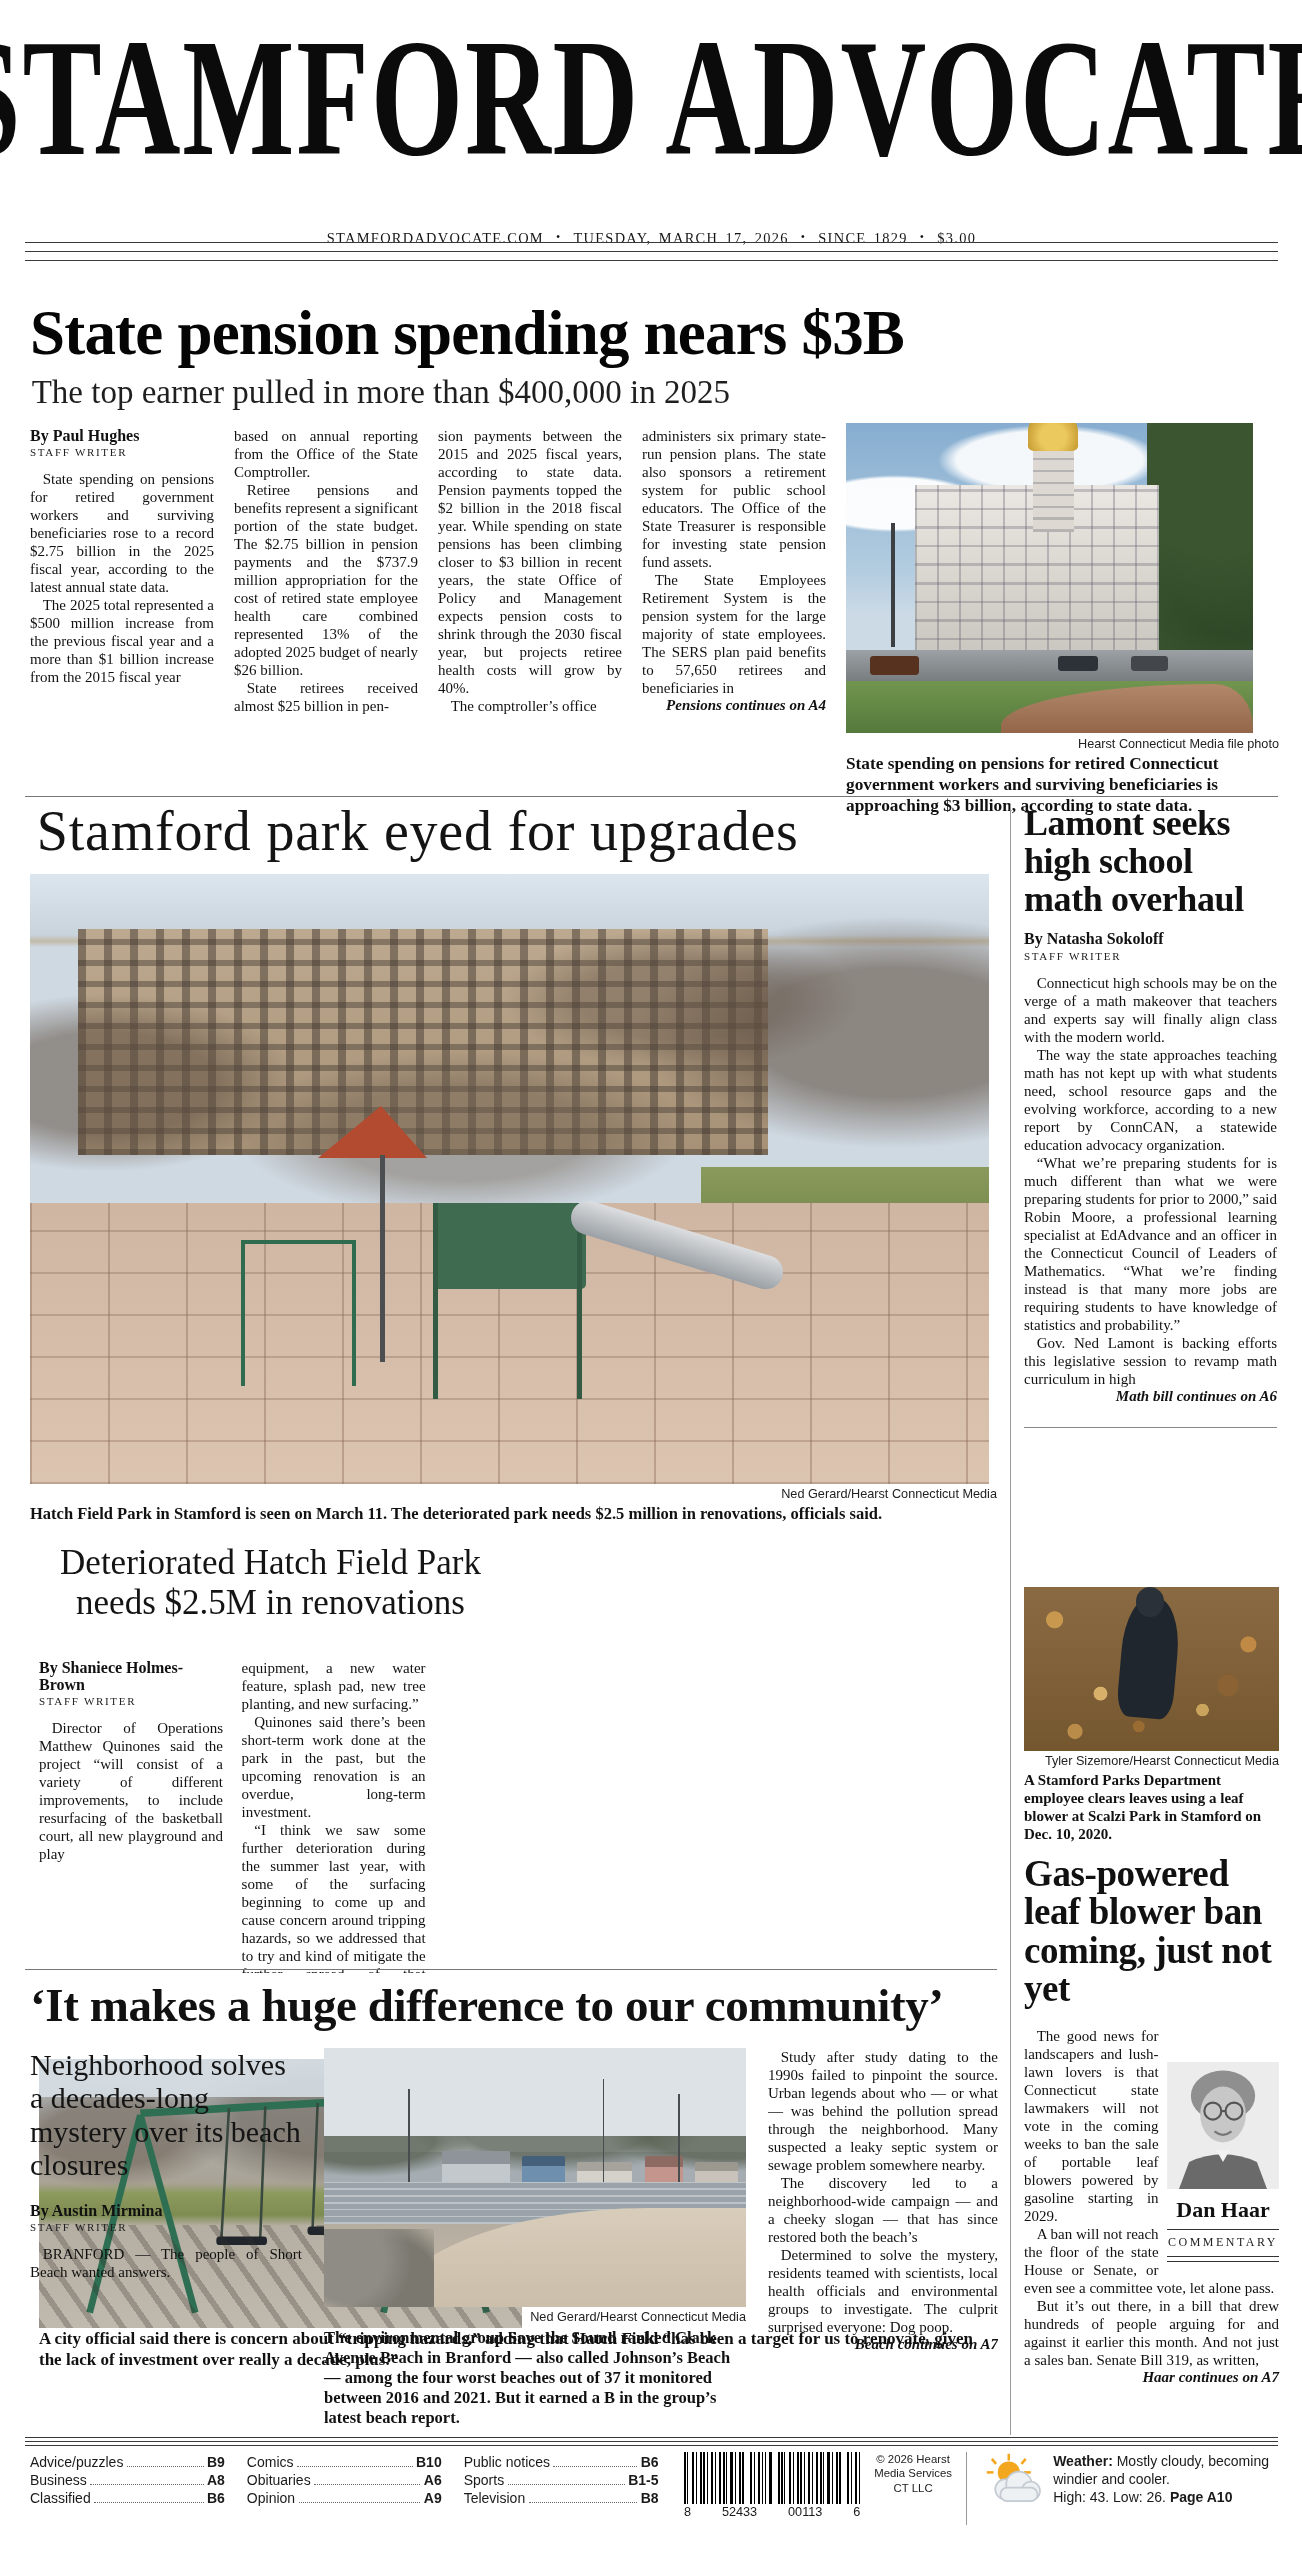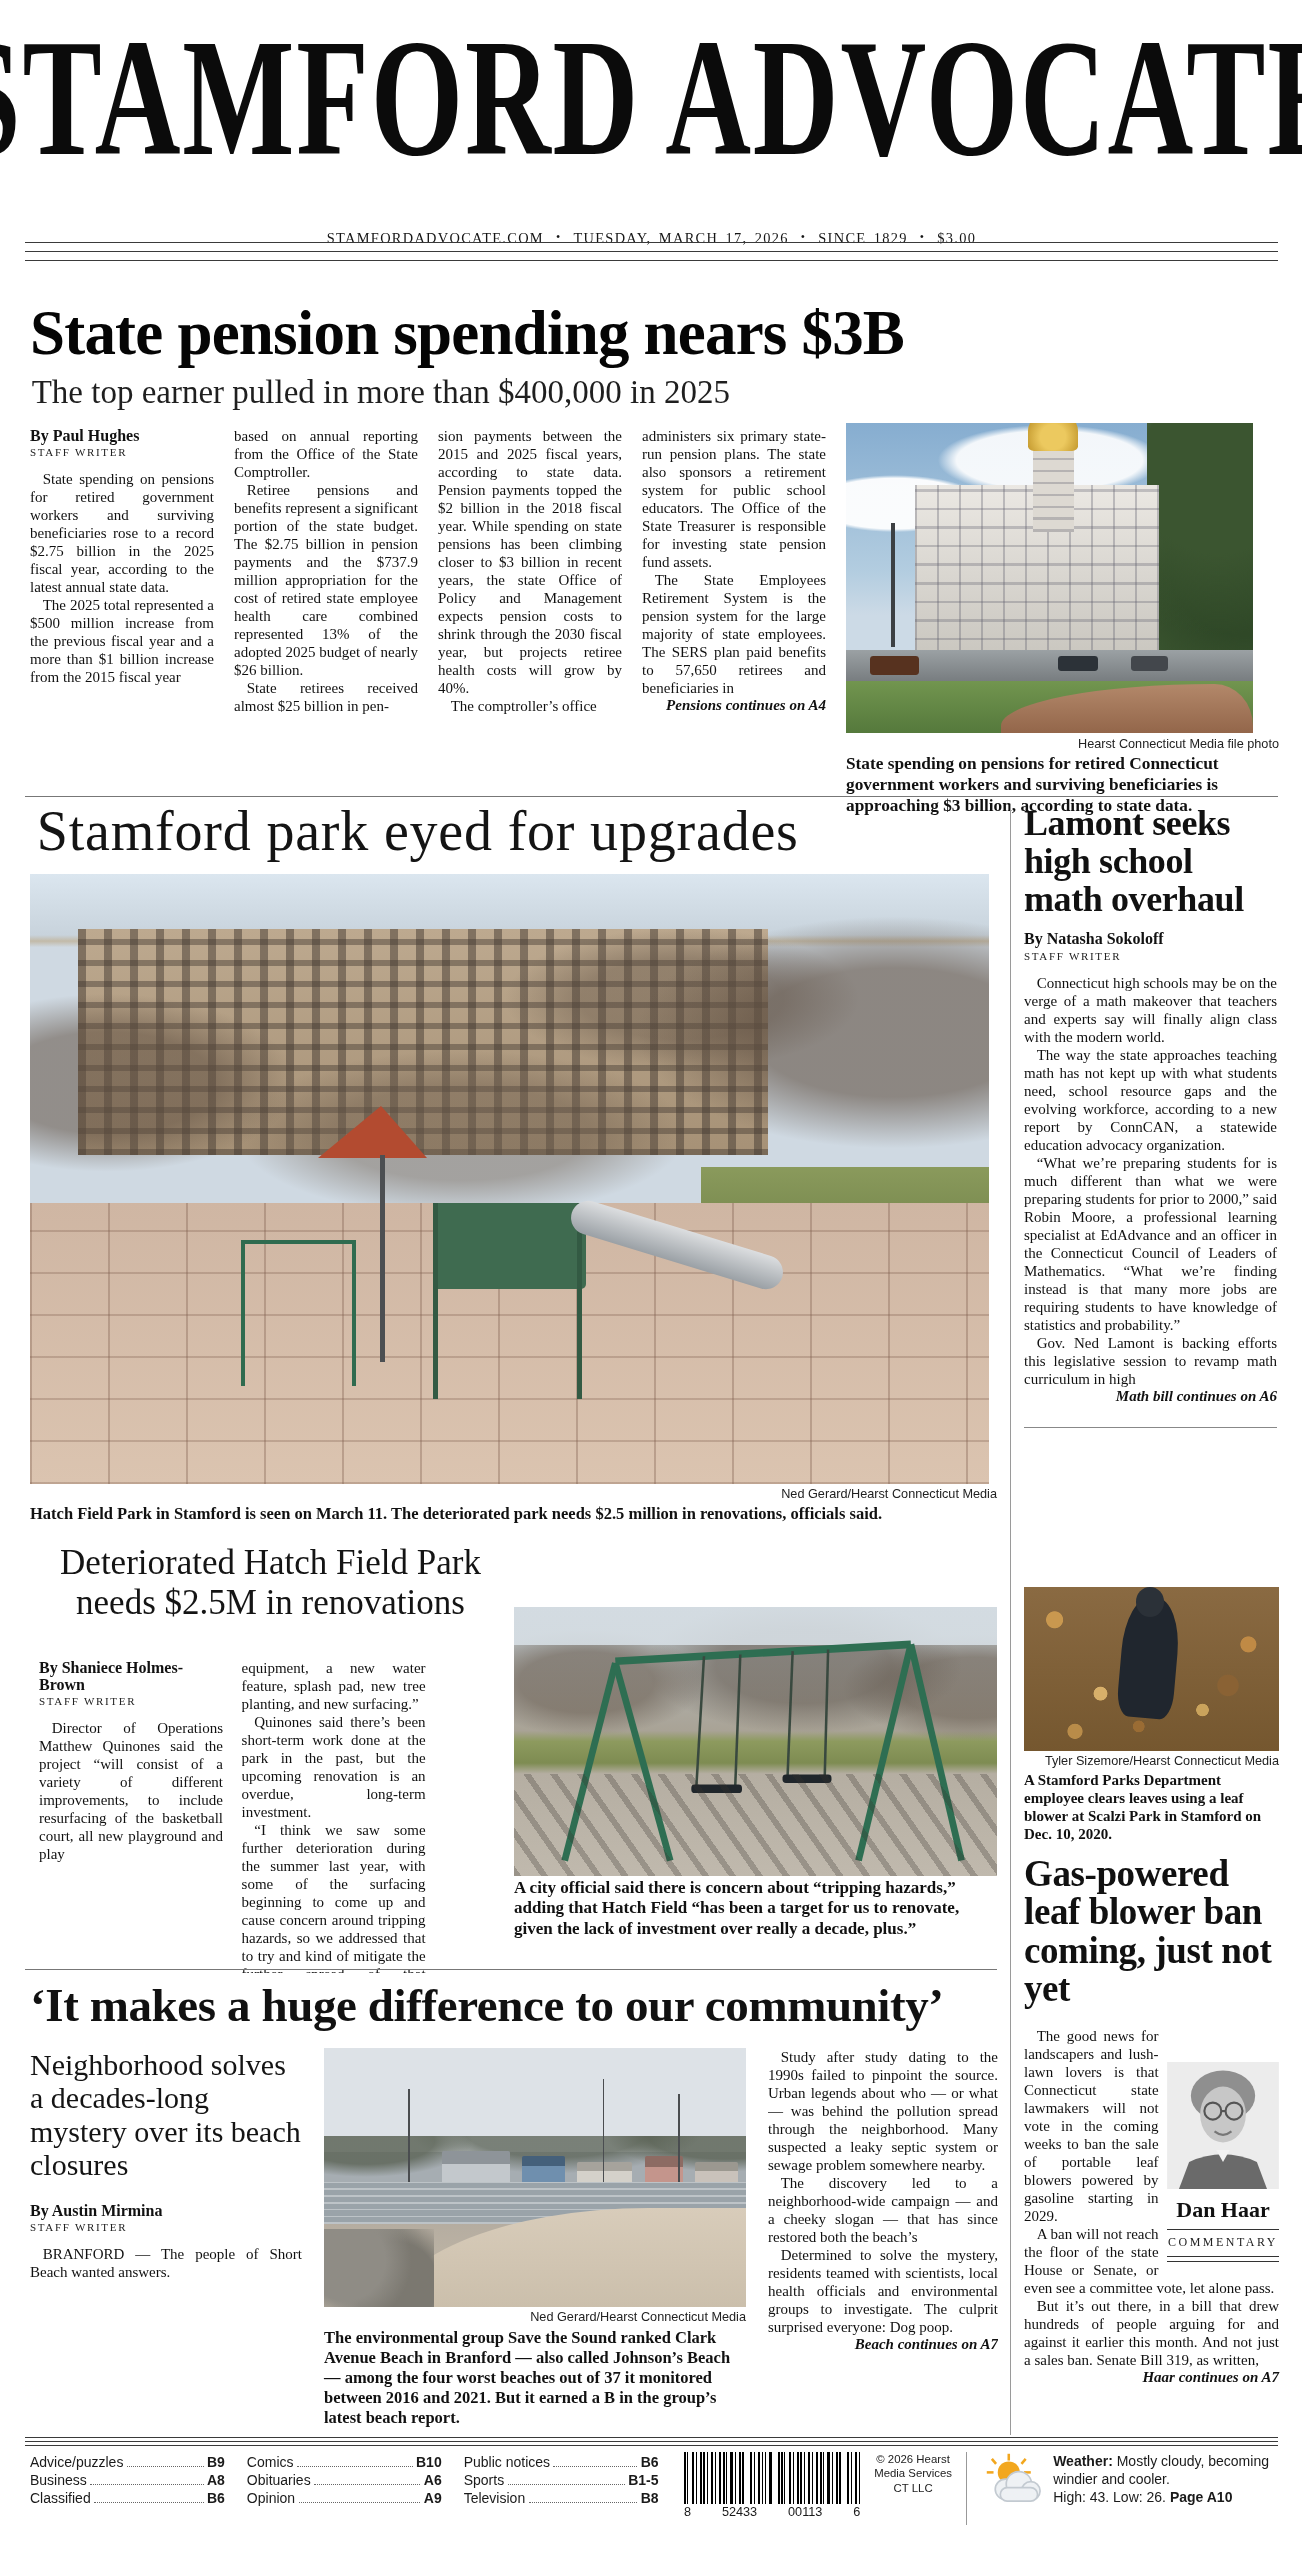--- a/index.html
+++ b/index.html
@@ -147,21 +147,21 @@
   .blower{position:absolute;left:1024px;top:1587px;width:255px;}
   .blower .cap{font-size:15px;line-height:1.2;}
   .blower h2{margin:12px 0 0 0;font-size:37px;font-weight:bold;line-height:1.04;letter-spacing:-0.4px;}
   .blower-body{margin-top:18.6px;}
   .haar-box{float:right;width:112px;margin:35px 0 3.4px 8.4px;text-align:center;}
   .haar-name{font-size:22px;font-weight:bold;line-height:1.1;margin-top:5px;}
   .haar-rule{border-top:1.3px solid #333;margin:6.8px 0 5px;}
   .haar-label{font-size:12px;letter-spacing:2.5px;color:#222;}
   .haar-dbl{border-top:0.8px solid #333;border-bottom:0.8px solid #333;height:3.4px;margin-top:6px;}
   
-  .hatch{position:absolute;top:1543px;left:39px;width:959px;display:flex;gap:12px;}
+  .hatch{position:absolute;top:1543px;left:39px;width:959px;display:flex;gap:22px;flex-direction:column;}
   .hatch-left{width:463px;flex:0 0 auto;}
   .hatch-left h2{margin:0;font-size:35px;font-weight:normal;text-align:center;line-height:1.15;color:#141414;}
   .hatch-cols{display:flex;gap:18.6px;margin-top:15px;}
   .hcol{width:184px;height:314px;overflow:hidden;margin-top:20px;}
   .hatch-right{flex:1 1 auto;}
   .hatch-right .ph{margin-top:64px;}
   .hatch-right .cap{font-size:17px;}
   
   .beach{position:absolute;top:1982px;left:30px;width:968px;}
   .beach h2{margin:0;font-size:47px;font-weight:bold;letter-spacing:-0.4px;line-height:1.0;}

